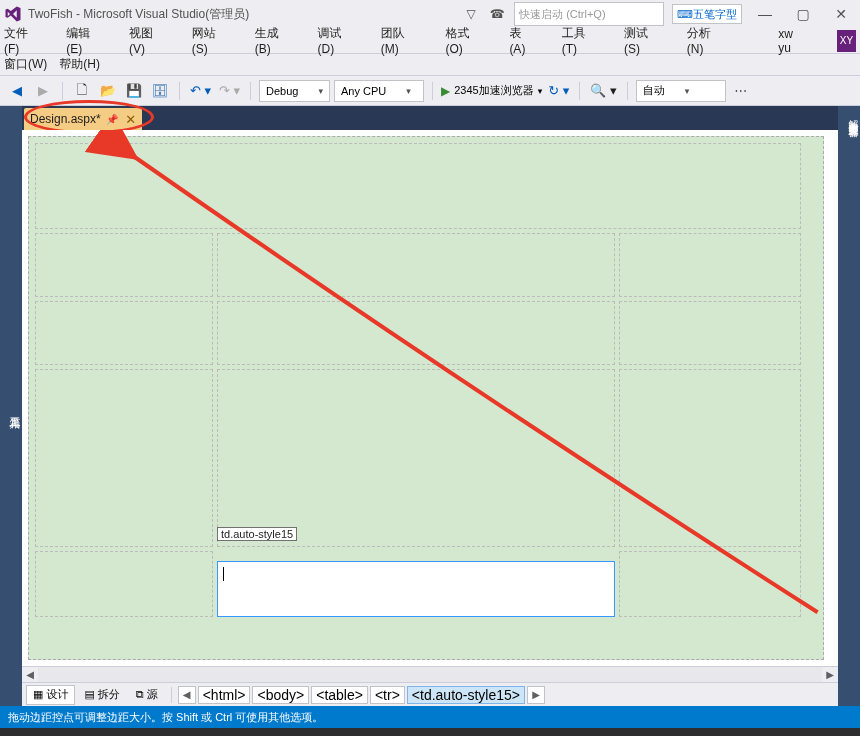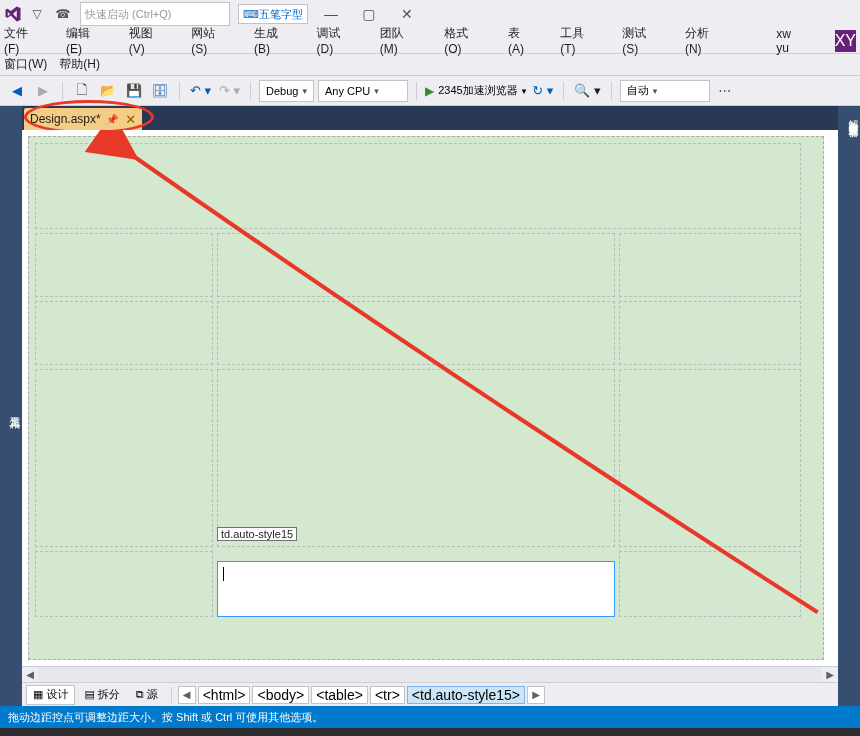--- a/index.html
+++ b/index.html
@@ -10,28 +10,28 @@
 .title-bar .title-text { flex: 1; font-size: 12px; }
 .title-bar .tb-right { display: flex; align-items: center; gap: 8px; }
 .title-bar .tb-icon { width: 18px; height: 18px; display: flex; align-items: center; justify-content: center; color: #525252; }
 .title-bar .quick-launch { height: 20px; width: 150px; border: 1px solid #c2c3c9; background: #fff; font-size: 11px; padding: 11px 4px; color: #999; display: flex; align-items: center; }
 .title-bar .ime { height: 20px; border: 1px solid #c2c3c9; background: #fff; font-size: 11px; padding: 0 4px; color: #0066cc; display: flex; align-items: center; }
 .title-bar .win-btn { width: 30px; height: 22px; display: flex; align-items: center; justify-content: center; font-size: 14px; }
 
 .menu-bar { height: 26px; background: #eeeef2; display: flex; align-items: center; padding: 0 4px; gap: 28px; color: #1e1e1e; font-size: 12px; border-bottom: 1px solid #cccedb; }
 .menu-bar .spacer { flex: 1; }
 .menu-bar .user { color: #1e1e1e; }
-.menu-bar .user-badge { width: 22px; height: 22px; background: #68217a; color: #fff; font-size: 16px; display: flex; align-items: center; justify-content: center; margin-left: 4px; }
+.menu-bar .user-badge { width: 22px; height: 22px; background: #68217a; color: #fff; font-size: 10px; display: flex; align-items: center; justify-content: center; margin-left: 4px; }
 
 .menu-bar2 { height: 22px; background: #eeeef2; display: flex; align-items: center; padding: 0 4px; gap: 12px; color: #1e1e1e; font-size: 12px; border-bottom: 1px solid #cccedb; }
 
 .toolbar { height: 30px; background: #eeeef2; display: flex; align-items: center; padding: 0 6px; gap: 4px; border-bottom: 1px solid #cccedb; }
 .tb-btn { height: 22px; min-width: 22px; display: flex; align-items: center; justify-content: center; padding: 0 2px; font-size: 13px; color: #1e1e1e; }
 .tb-sep { width: 1px; height: 18px; background: #cccedb; margin: 0 4px; }
-.tb-combo { height: 22px; border: 1px solid #c2c3c9; background: #fff; padding: 0 6px; display: flex; align-items: center; gap: 4px; font-size: 11px; }
+.tb-combo { height: 22px; border: 1px solid #c2c3c9; background: #fff; padding: 0 6px; display: flex; align-items: center; gap: 20px; font-size: 11px; }
 .tb-combo .arr { font-size: 9px; color: #525252; }
 .tb-start { height: 22px; display: flex; align-items: center; gap: 4px; font-size: 11px; }
 .tb-start .tri { color: #388a34; font-size: 12px; }
 
 .doc-well { position: relative; height: 600px; background: #293955; display: flex; }
 .left-rail { width: 22px; background: #364e6f; color: #fff; font-size: 11px; writing-mode: vertical-rl; text-align: center; padding-top: 6px; }
 .right-rail { width: 22px; background: #364e6f; color: #fff; font-size: 10px; writing-mode: vertical-rl; display: flex; flex-direction: column; gap: 10px; padding-top: 6px; letter-spacing: 1px; }
 
 .tab-strip { height: 24px; background: #293955; display: flex; align-items: flex-end; padding-left: 2px; }
 .doc-tab { height: 22px; background: #f5cc84; color: #1e1e1e; padding: 0 6px; display: flex; align-items: center; gap: 6px; font-size: 12px; border-top-left-radius: 2px; border-top-right-radius: 2px; position: relative; }
@@ -75,20 +75,21 @@
 
 .status-bar { height: 22px; background: #007acc; color: #fff; font-size: 11px; padding: 0 8px; display: flex; align-items: center; }
 </style>
 </head>
 <body>
 
 <div class="title-bar">
   <svg class="vs-logo" viewBox="0 0 24 24">
       <path fill="#68217a" d="M17 2l5 2v16l-5 2-8-8-4 3-3-1V6l3-1 4 3 8-6zm0 5l-5 5 5 5V7zM5 9v6l3-3-3-3z"></path>
     </svg>
+  <span class="title-text">TwoFish - Microsoft Visual Studio(管理员)</span>
   <div class="tb-right">
     <span class="tb-icon">▽</span>
     <span class="tb-icon">☎</span>
     <div class="quick-launch">
         <span>快速启动 (Ctrl+Q)</span>
       </div>
     <div class="ime">⌨<span>五笔字型</span></div>
     <div class="win-btn">—</div>
     <div class="win-btn">▢</div>
     <div class="win-btn">✕</div>

